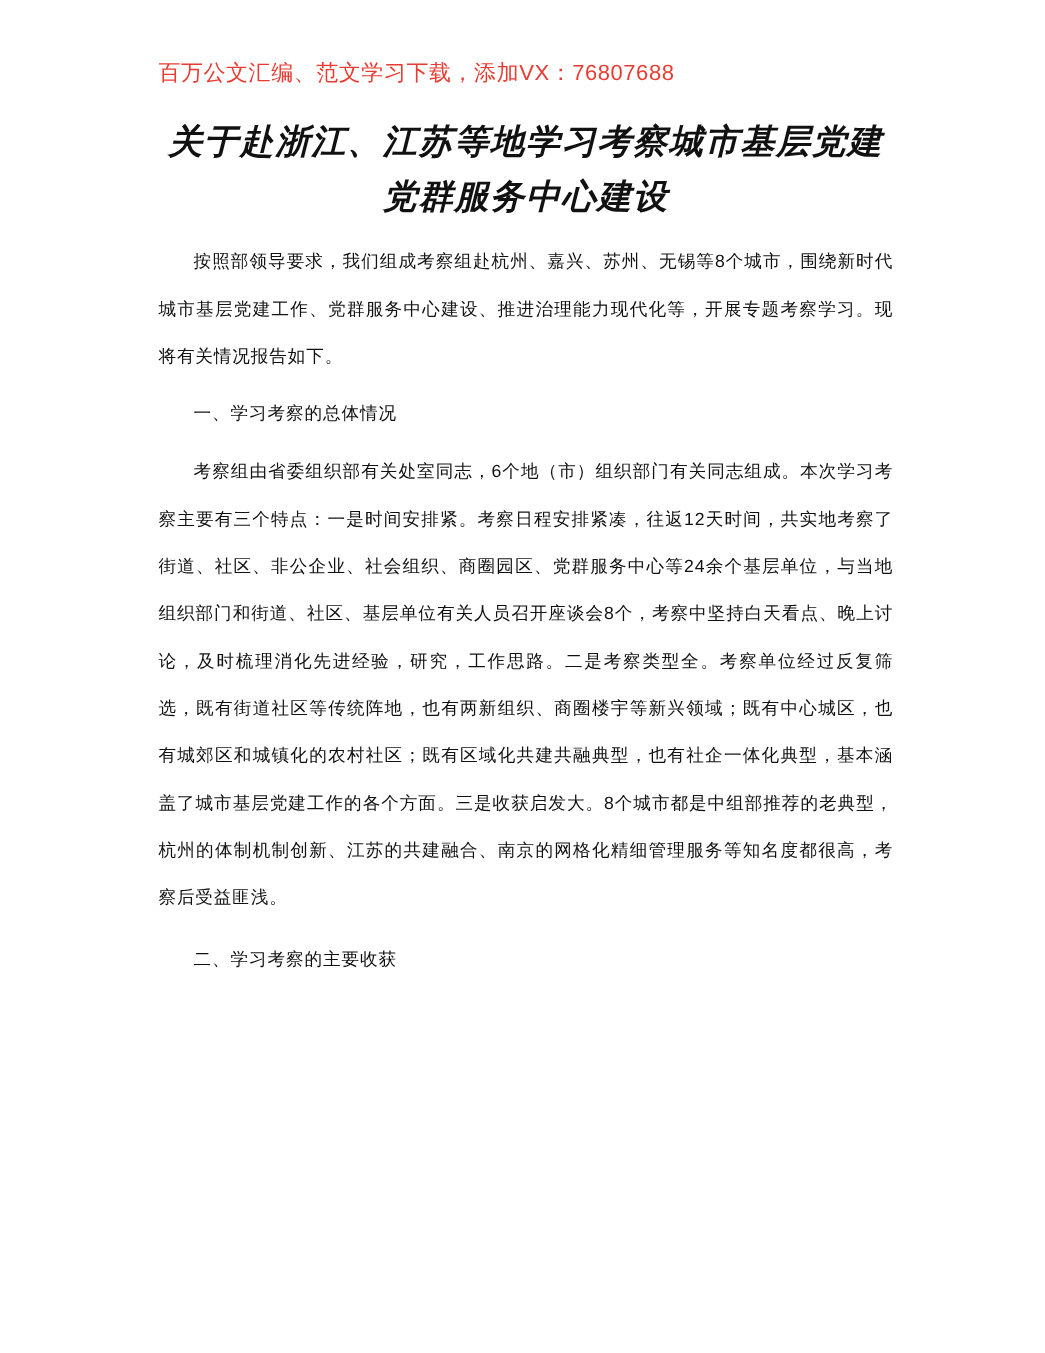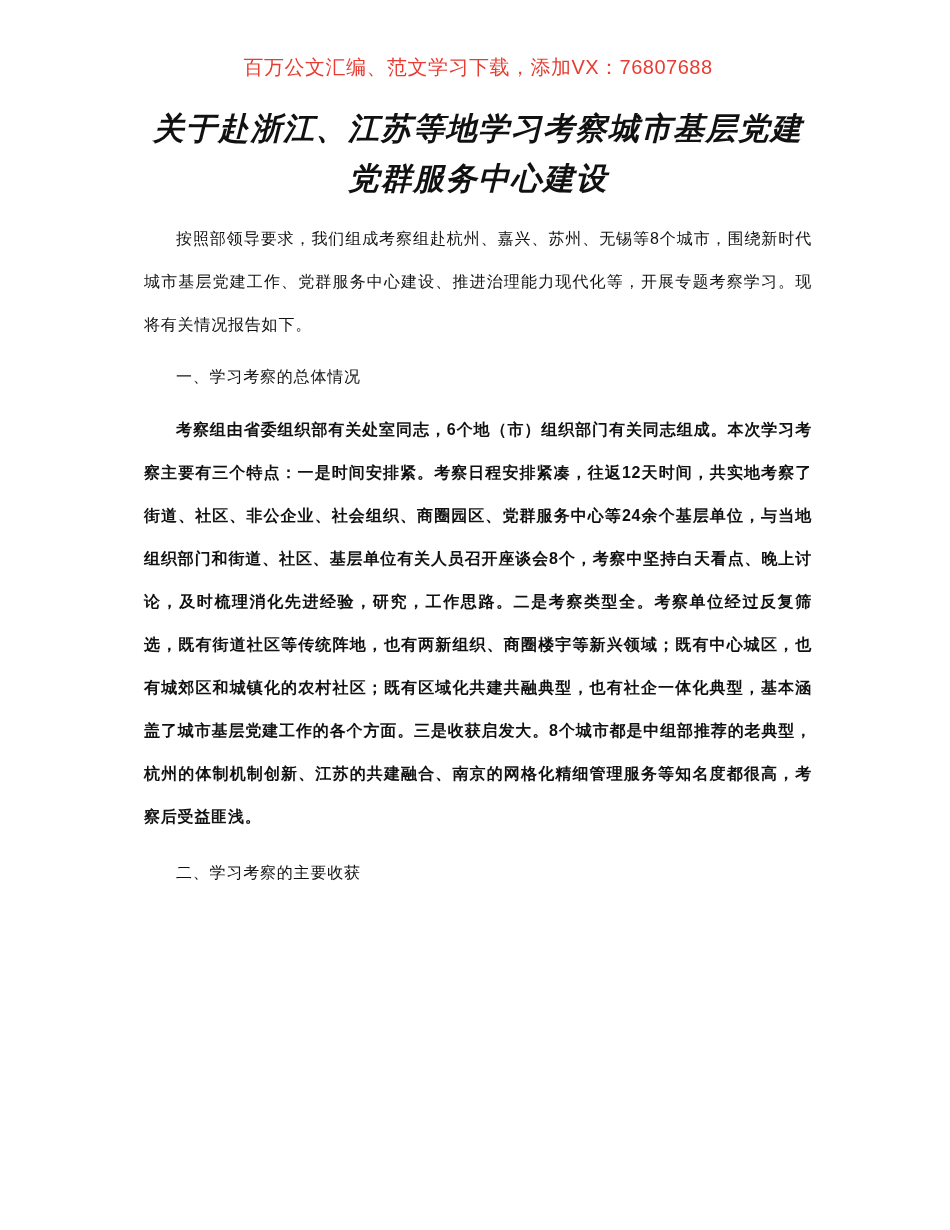--- a/index.html
+++ b/index.html
@@ -18,21 +18,20 @@
     box-sizing: border-box;
     width: 950px;
     height: 1230px;
     padding: 52px 138px 0 144px;
     background: #ffffff;
   }
   .notice {
     color: #e83c32;
     font-size: 20px;
     line-height: 30px;
-    text-align: center;
     letter-spacing: 0.5px;
     white-space: nowrap;
   }
   .doc-title {
     margin: 22px 0 0 0;
     font-size: 31px;
     font-weight: bold;
     line-height: 50px;
     text-align: center;
     letter-spacing: 1.5px;
@@ -55,21 +54,20 @@
   .para-intro {
     margin-top: 13px;
   }
   .heading {
     margin-top: 9px;
     text-indent: 2em;
     text-align: left;
   }
   .para-main {
     margin-top: 10px;
-    font-weight: bold;
   }
   .heading-last {
     margin-top: 13px;
   }
 </style>
 </head>
 <body>
 
 <div class="page">
 

